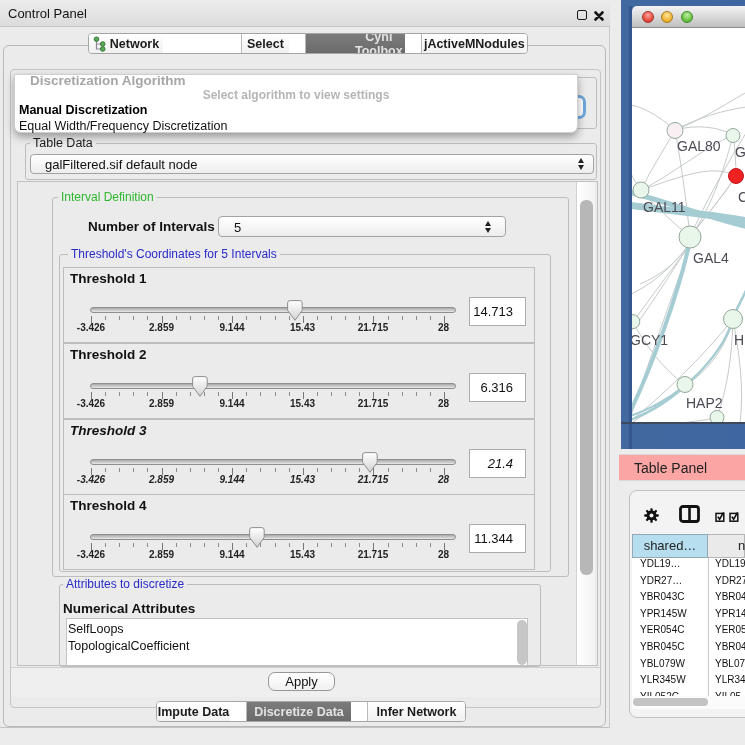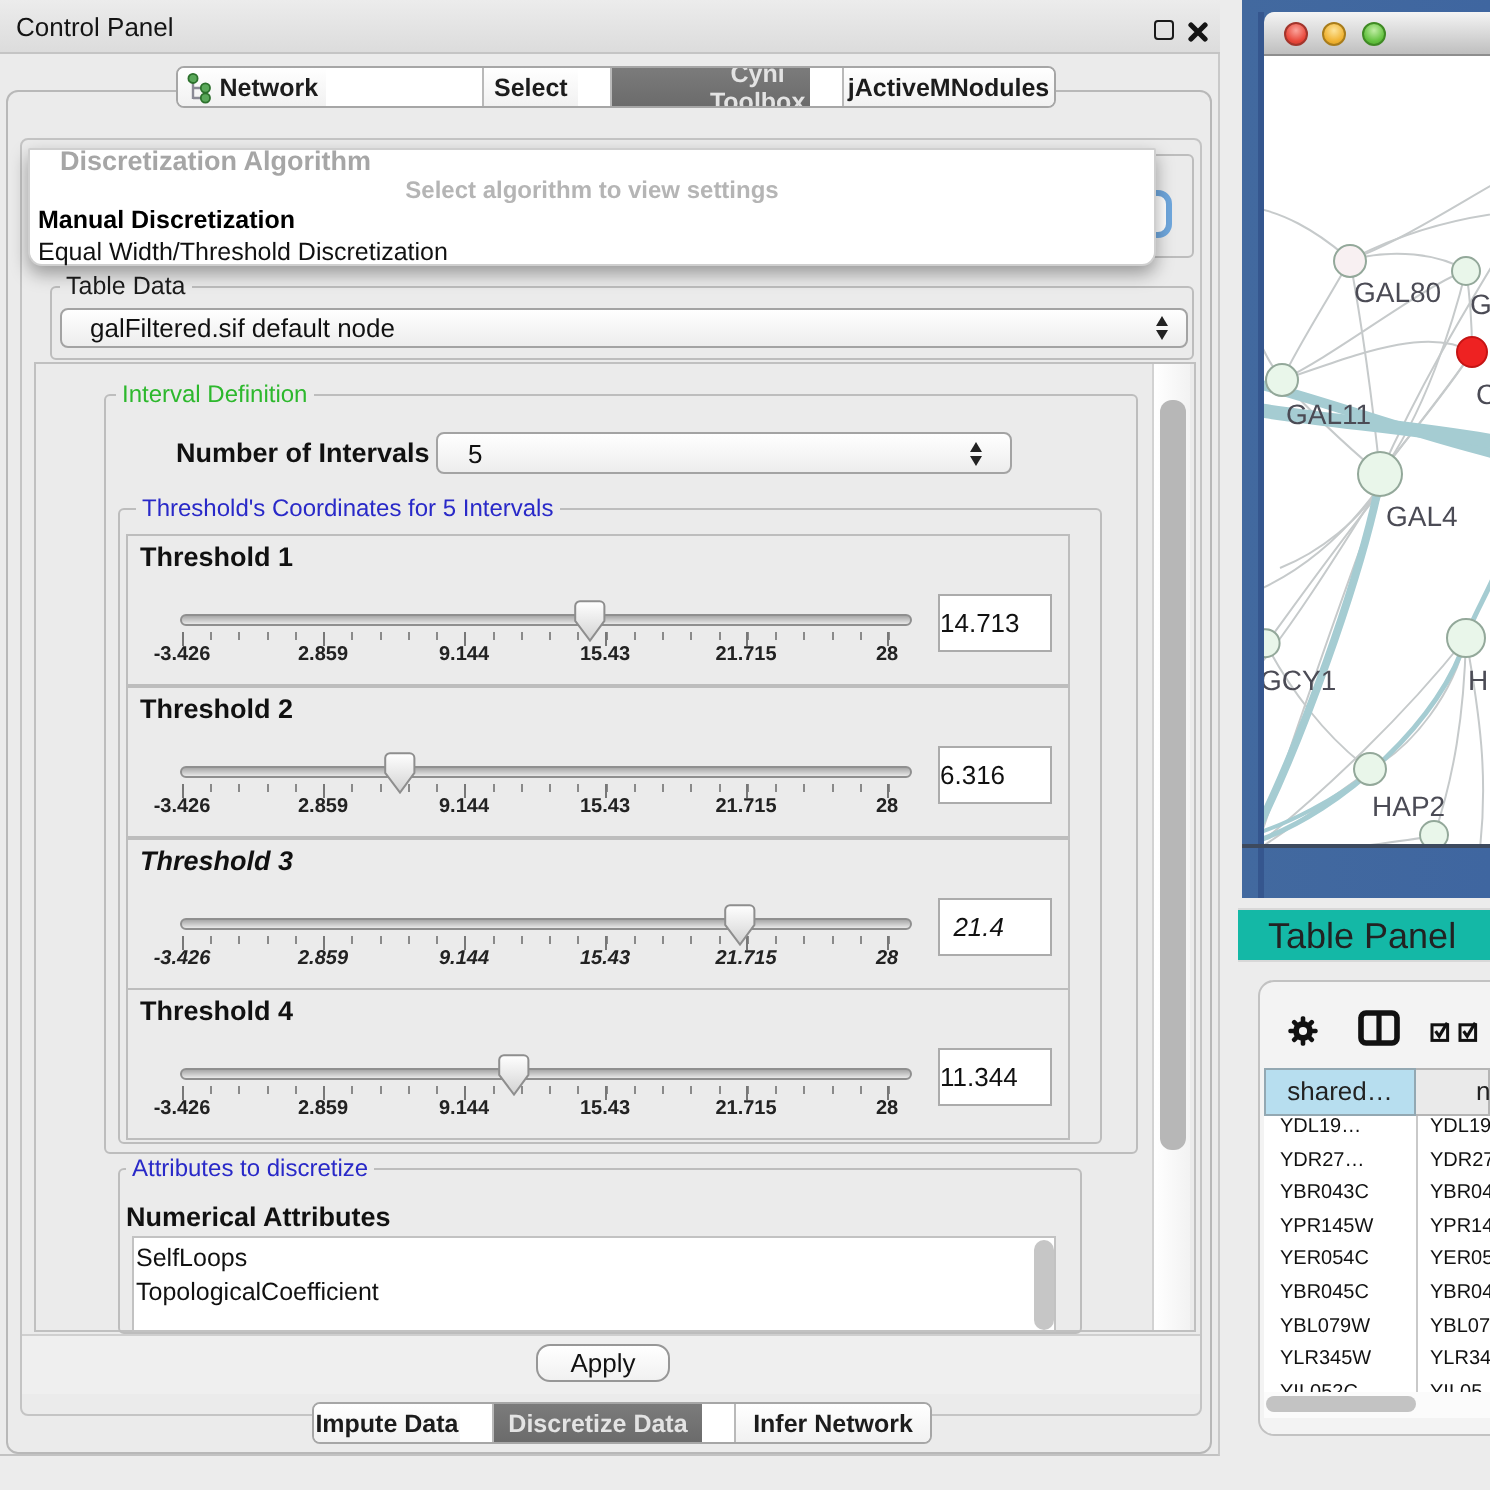--- a/index.html
+++ b/index.html
@@ -45,21 +45,21 @@
 
 
 .tpanel { left:63px; width:472px; height:76px; border:1px solid #bdbdbd; }
 .tpanel .tl { position:absolute; left:6px; top:3px; font-size:13.5px; font-weight:bold; color:#111; }
 .track { position:absolute; left:26px; top:39px; width:366px; height:6px; background:linear-gradient(#a8a8a8,#e8e8e8); border:1px solid #8f8f8f; border-radius:4px; }
 .ticks { position:absolute; left:27px; top:48px; width:354px; height:4px; background:repeating-linear-gradient(90deg,#8a8a8a 0 1px,transparent 1px 14.12px); }
 .ticksM { position:absolute; left:27px; top:48px; width:354px; height:7px; background:repeating-linear-gradient(90deg,#777 0 1px,transparent 1px 70.5px); }
 .thumbS { position:absolute; top:32px; width:16px; height:21px; }
 .tlabels { position:absolute; left:0; top:54px; width:100%; height:12px; }
 .tlabels span { position:absolute; font-size:10px; font-weight:bold; color:#222; transform:translateX(-50%); }
-.vfield { position:absolute; left:405px; top:29px; width:57px; height:29px; background:#fff; border:1px solid #ababab; font-size:13px; color:#111; text-align:right; line-height:27px; padding-right:23px; }
+.vfield { position:absolute; left:405px; top:29px; width:57px; height:29px; background:#fff; border:1px solid #ababab; font-size:13px; color:#111; text-align:right; line-height:27px; padding-right:12px; }
 
 
 #attlist { left:66px; top:618px; width:462px; height:48px; background:#fff; border:1px solid #c2c2c2; font-size:12.5px; color:#111; overflow:hidden; padding-top:2px; }
 #attlist div { padding-left:1px; line-height:17.4px; }
 #attsb { left:517px; top:620px; width:10px; height:45px; background:#c6c6c6; border-radius:5px; }
 
 
 #applyrow { left:11px; top:667px; width:589px; height:30px; background:#efefef; border-top:1px solid #cfcfcf; }
 #applybtn { left:268px; top:672px; width:67px; height:19px; background:linear-gradient(#ffffff,#f1f1f1); border:1px solid #979797; border-radius:7px; font-size:13px; color:#111; text-align:center; line-height:17px; }
 
@@ -69,21 +69,21 @@
 #popup .it1 { position:absolute; left:4px; top:28px; font-size:12.5px; font-weight:bold; color:#000; }
 #popup .it2 { position:absolute; left:4px; top:44px; font-size:12.5px; color:#111; }
 
 
 #bluebg { left:621px; top:0; width:124px; height:449px; background:linear-gradient(90deg,#42699f,#3f66a0); }
 #nettitle { left:632px; top:6px; width:113px; height:22px; background:linear-gradient(#f4f4f4,#bfbfbf); border-bottom:1px solid #8e8e8e; border-radius:5px 0 0 0; }
 .light { position:absolute; top:11px; width:12px; height:12px; border-radius:50%; }
 #canvas { left:632px; top:28px; width:113px; height:394px; background:#fff; }
 #canvasedge { left:621px; top:422px; width:124px; height:2px; background:#3d4a5e; }
 
-#tpheader { left:619px; top:454px; width:126px; height:27px; background:#14b8a6; border-top:1px solid #d8d8d8; border-bottom:1px solid #d8d8d8; font-size:18px; color:#222; line-height:26px; padding-left:15px; }
+#tpheader { left:619px; top:454px; width:126px; height:27px; background:#fca5a5; border-top:1px solid #d8d8d8; border-bottom:1px solid #d8d8d8; font-size:14px; color:#222; line-height:26px; padding-left:15px; }
 #tablepanel { left:629px; top:490px; width:130px; height:228px; background:#f3f3f3; border:1px solid #c2c2c2; border-radius:8px; }
 #theader1 { left:632px; top:534px; width:76px; height:24px; background:#b7deef; border:1px solid #93a8b2; font-size:13px; color:#222; text-align:center; line-height:22px; }
 #theader2 { left:708px; top:534px; width:37px; height:24px; background:#eaeaea; border:1px solid #b5b5b5; border-left:none; font-size:13px; color:#222; line-height:22px; padding-left:30px; }
 #tbody { left:632px; top:558px; width:113px; height:139px; background:#fff; font-size:10px; color:#111; overflow:hidden; }
 .trow { position:absolute; left:0; width:113px; height:17.1px; }
 .trow .c1 { position:absolute; left:8px; white-space:nowrap; }
 .trow .c2 { position:absolute; left:83px; white-space:nowrap; }
 #tdiv { left:708px; top:558px; width:1px; height:138px; background:#c9c9c9; }
 #hsbtrack { left:632px; top:696px; width:113px; height:13px; background:#fbfbfb; }
 #hsb { left:633px; top:698px; width:75px; height:8px; background:#c3c3c3; border-radius:4px; }
@@ -267,21 +267,21 @@
 
     <div id="bottabs" class="abs seg">
       <div style="width:82px;">Impute Data</div>
       <div class="sel" style="width:118px;">Discretize Data</div>
       <div style="width:110px;">Infer Network</div>
     </div>
 
     <div id="popup" class="abs">
       <div class="hint">Select algorithm to view settings</div>
       <div class="it1">Manual Discretization</div>
-      <div class="it2">Equal Width/Threshold Discretization</div>
+      <div class="it2">Equal Width/Frequency Discretization</div>
     </div>
   </div>
 
   <div id="bluebg" class="abs"></div>
   <div id="nettitle" class="abs"></div>
   <div class="light abs" style="left:641.5px; background:radial-gradient(circle at 50% 32%, #fba49c, #e8473a 65%, #c23429); border:1px solid #a2352c;"></div>
   <div class="light abs" style="left:661px; background:radial-gradient(circle at 50% 32%, #fde49a, #f0b231 65%, #d29a22); border:1px solid #a87c1b;"></div>
   <div class="light abs" style="left:681px; background:radial-gradient(circle at 50% 32%, #c0eda4, #63c23f 65%, #4ba32c); border:1px solid #3f8a24;"></div>
 
   <div class="abs" style="left:629px; top:6px; width:3px; height:443px; background:#35568e;"></div>

